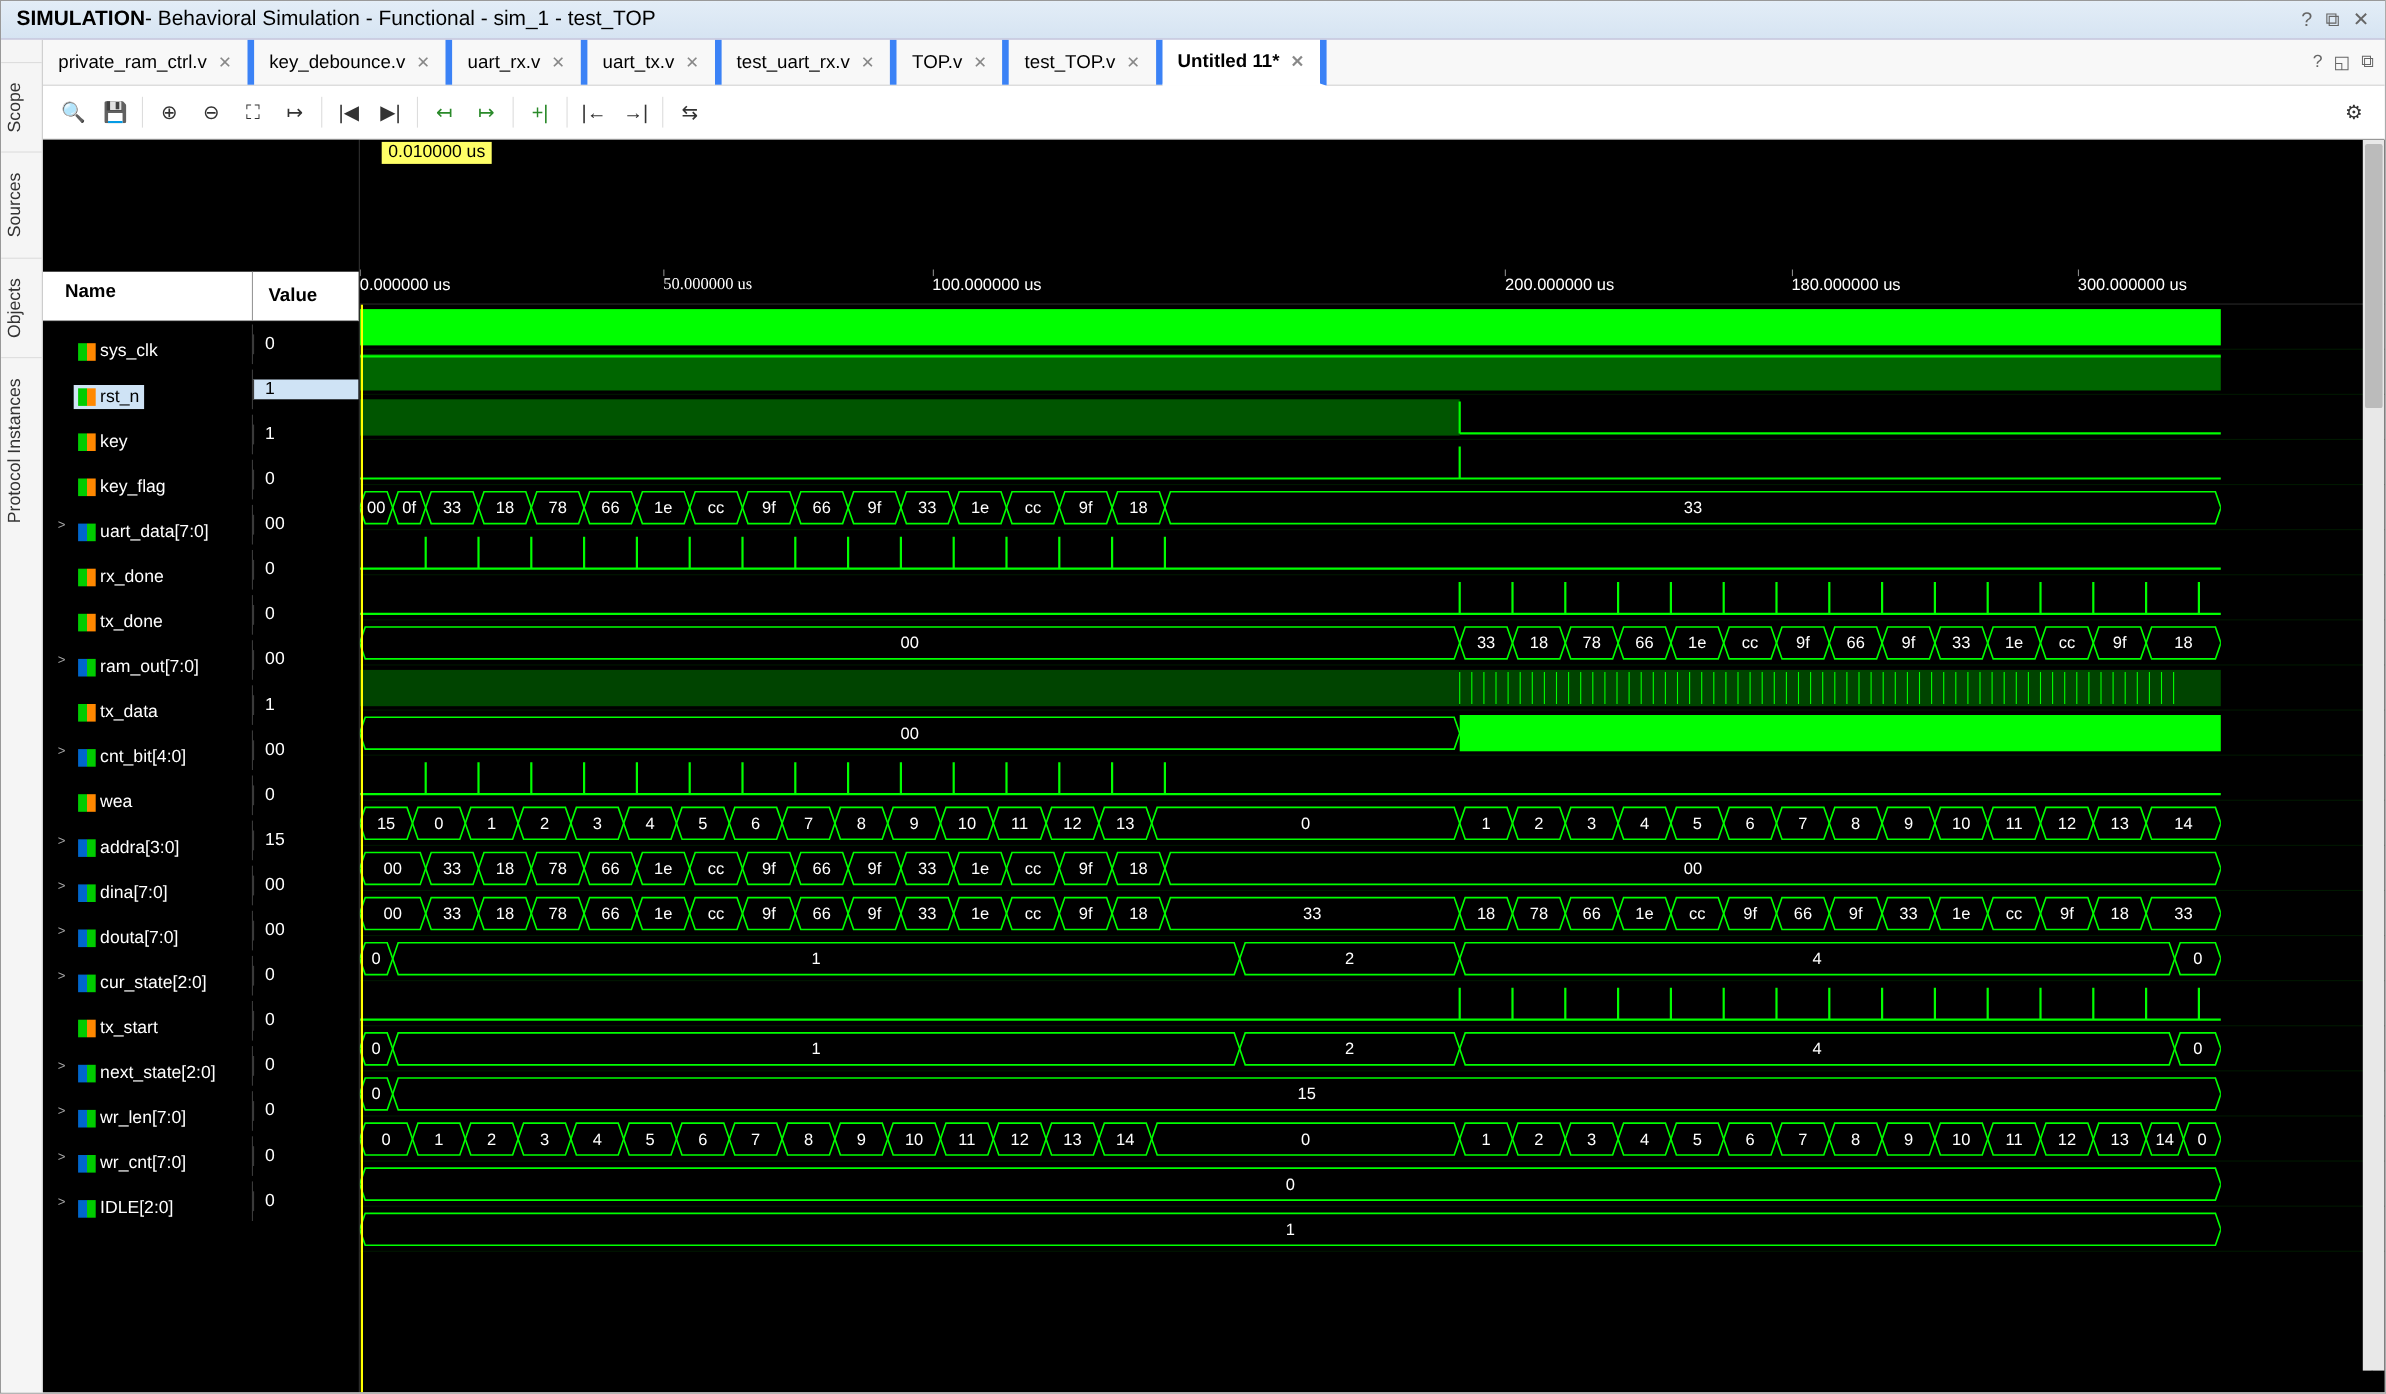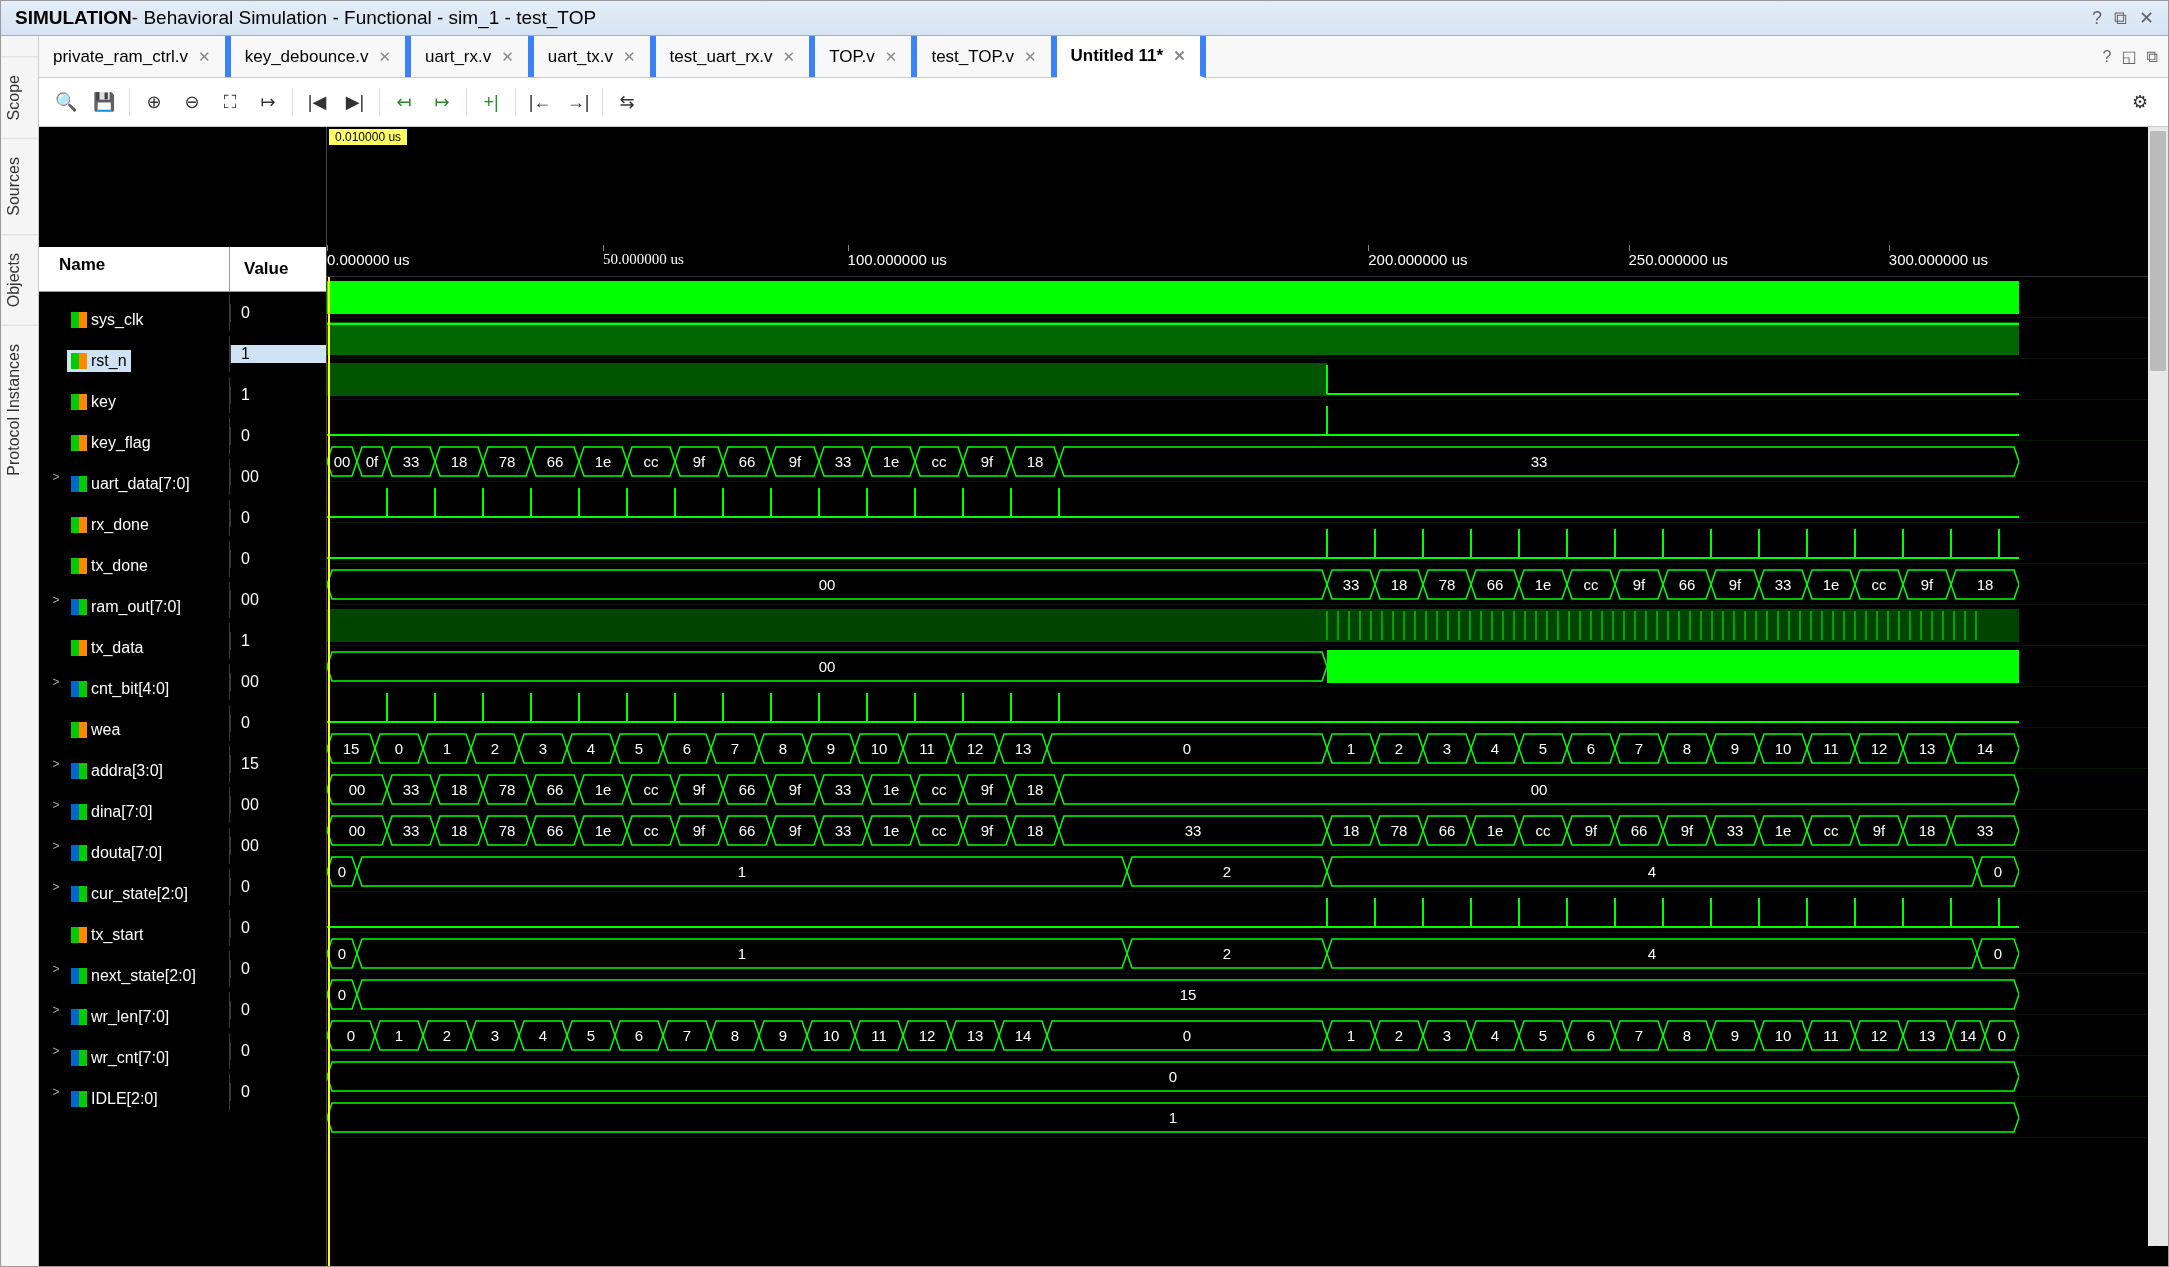--- a/index.html
+++ b/index.html
@@ -154,24 +154,24 @@
 .ico-bus { background: linear-gradient(90deg,#06c 50%,#0c0 50%); }
 .wave-area {
   flex: 1;
   display: flex;
   flex-direction: column;
   position: relative;
   overflow: hidden;
 }
 .marker-label {
   position: absolute;
-  top: 2px; left: 2px;
+  top: 2px; left: 20px;
   background: #ffff66;
   color: #000;
-  font-size: 12px;
+  font-size: 16px;
   padding: 1px 6px;
   z-index: 3;
 }
 .ruler-spacer { height: 118px; background: #000; }
 .ruler {
   height: 32px;
   background: #000;
   color: #fff;
   position: relative;
   font-size: 15px;
@@ -529,21 +529,21 @@
 
         <div class="wave-area">
           <div class="marker-label">0.010000 us</div>
           <div class="ruler-spacer"></div>
           <div class="ruler" id="ruler">
               <div class="tick" style="left: 0px;">0.000000 us</div>
               <div class="tick" style="left: 276px; font-family: Liberation Serif, serif;">50.000000 us</div>
               <div class="tick" style="left: 520.615px;">100.000000 us</div>
               <div class="tick" style="left: 780.923px; margin-top: 39px;">150.000000 us</div>
               <div class="tick" style="left: 1041.23px;">200.000000 us</div>
-              <div class="tick" style="left: 1301.54px;">250.000000 us</div>
+              <div class="tick" style="left: 1301.54px;">180.000000 us</div>
               <div class="tick" style="left: 1561.85px;">300.000000 us</div>
             </div>
           <div class="waves" id="waves">
             <div class="cursor-line" style="left:1px;"></div>
           <div class="wave-row">
                 <svg width="1692" height="41">
                   <rect x="0" y="4" width="1692" height="33" fill="#00ff00"></rect>
                 </svg>
               </div>
               <div class="wave-row">

